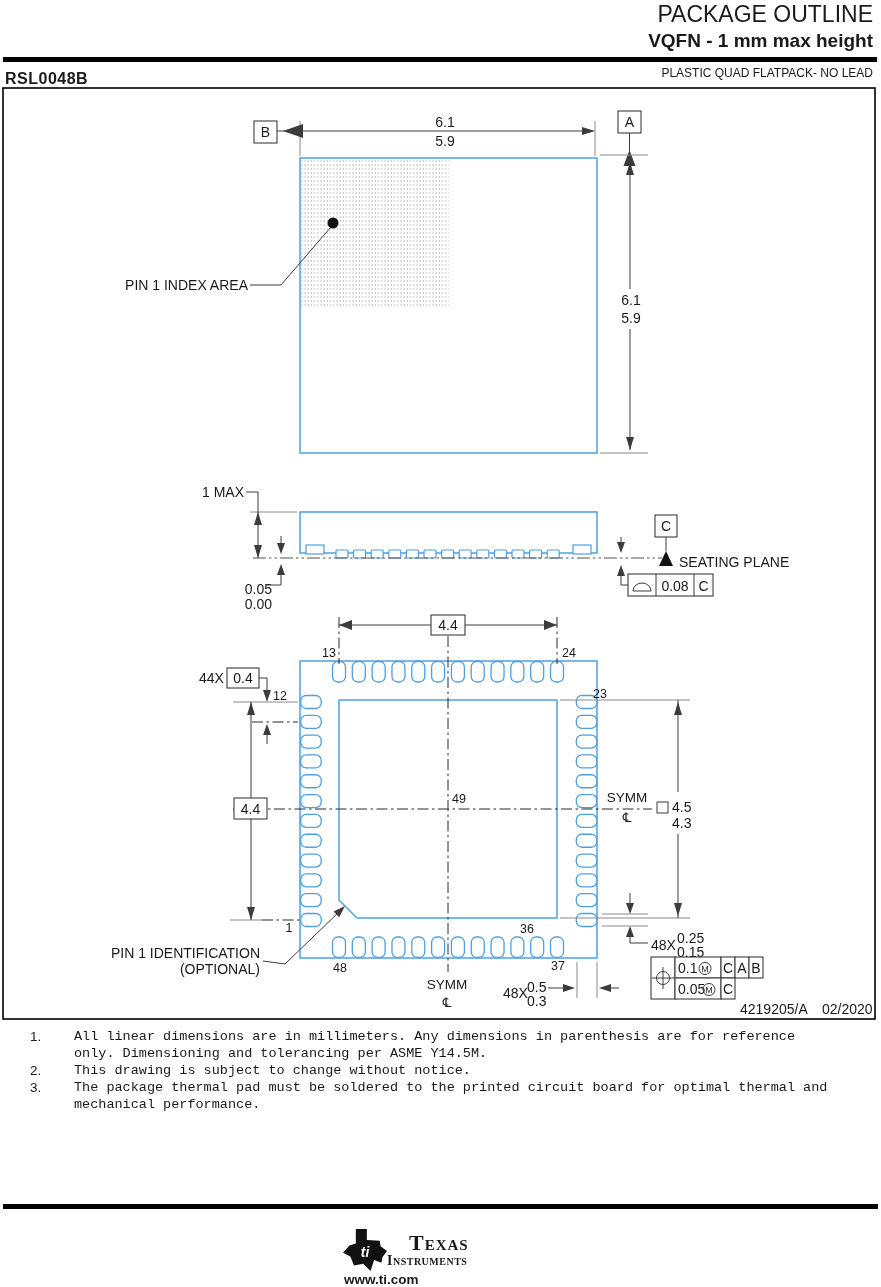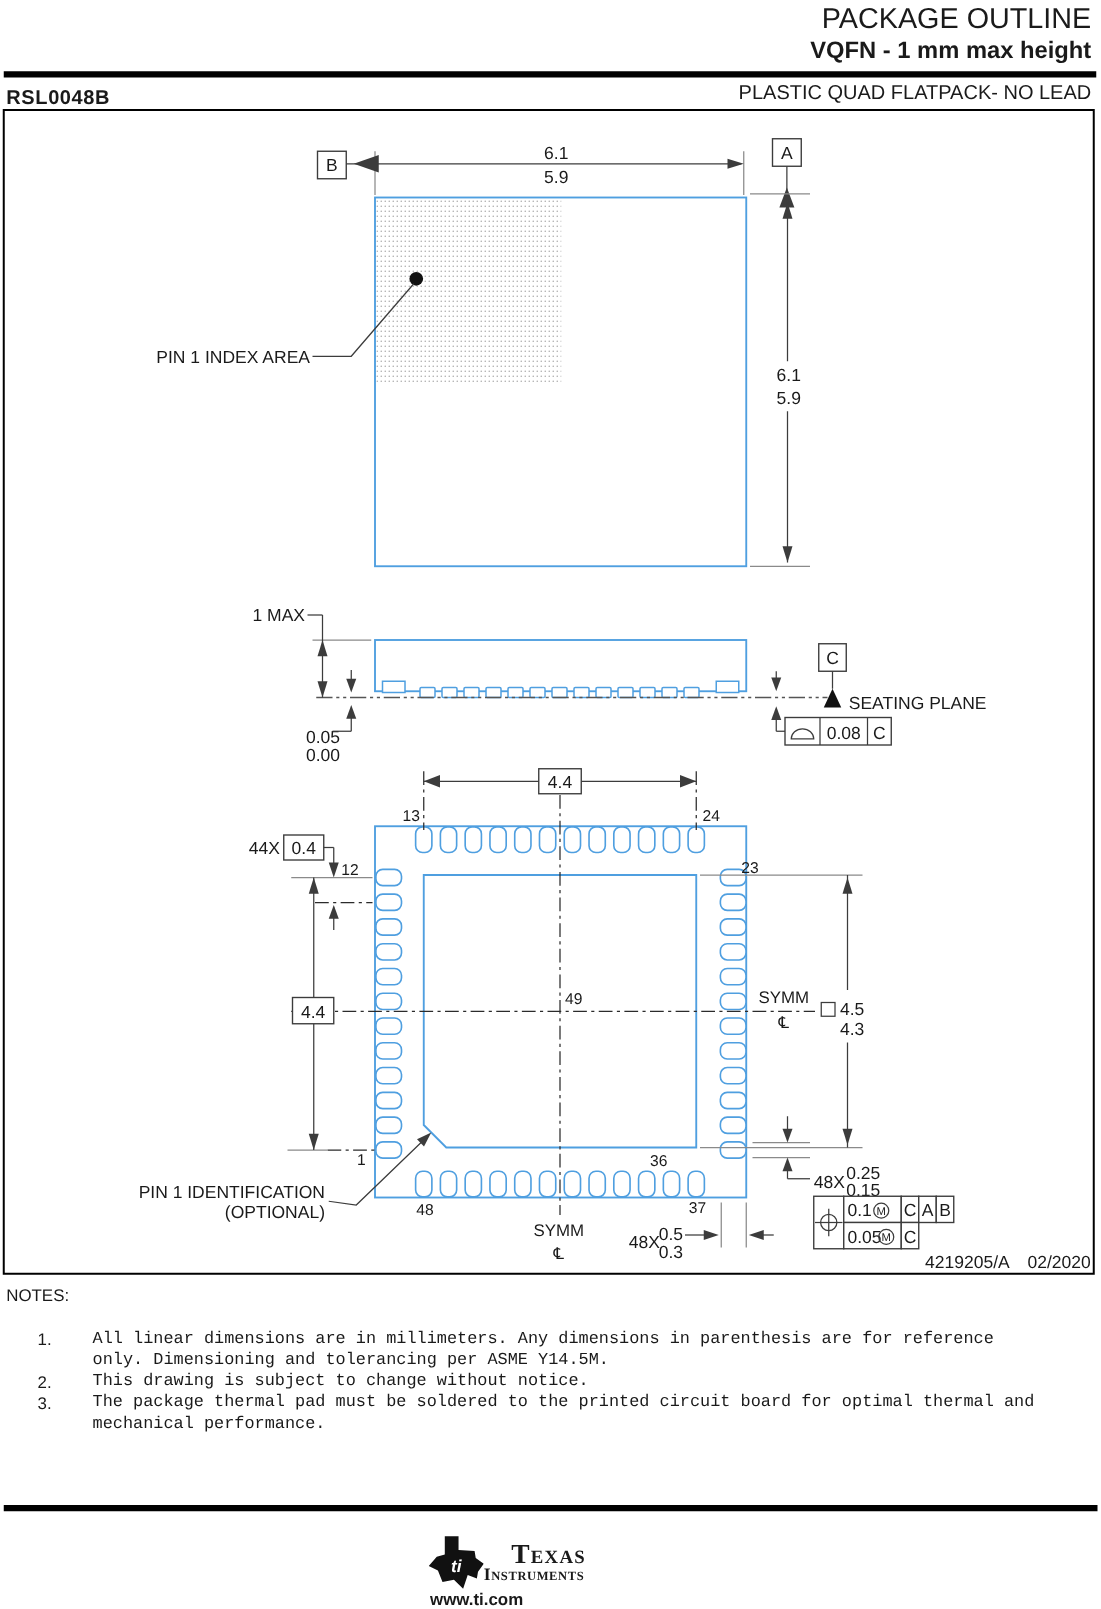--- a/index.html
+++ b/index.html
@@ -2,21 +2,21 @@
 <html><head>
 <meta charset="utf-8">
 <style>
   html,body{margin:0;padding:0;background:#fff;}
   body{width:881px;height:1287px;position:relative;font-family:"Liberation Sans",sans-serif;color:#1a1a1a;}
   .abs{position:absolute;}
   .hdr-part{left:5px;top:30px;font-size:16px;font-weight:bold;letter-spacing:.5px;margin-top:40px;}
   .hdr-title{right:8px;top:1px;font-size:23px;font-weight:normal;text-align:right;}
   .hdr-sub{right:8px;top:30px;font-size:19px;font-weight:bold;text-align:center;}
   .hdr-rule{left:3px;right:4px;top:57px;height:4.5px;background:#000;}
-  .hdr-pkg{right:8px;top:66px;font-size:16px;text-align:right;}
+  .hdr-pkg{right:8px;top:66px;font-size:12px;text-align:right;}
   svg text{fill:#1a1a1a;font-family:"Liberation Sans",sans-serif;}
   .dim{font-size:14px;}
   .pin{font-size:12.5px;}
   .sm{font-size:13.5px;}
   .cl{font-family:"DejaVu Sans",sans-serif;font-size:13px;}
   .blue{stroke:#4f9fe0;fill:none;stroke-width:1.5;}
   .thin{stroke:#3c3c3c;stroke-width:1;fill:none;}
   .gray{stroke:#8a8a8a;stroke-width:1;fill:none;}
   .ah{fill:#3c3c3c;stroke:none;}
   .box{fill:#fff;stroke:#3c3c3c;stroke-width:1.1;}
@@ -299,21 +299,20 @@
       <text x="709" y="993" text-anchor="middle" style="font-size:9px">M</text>
       <text x="728" y="994" text-anchor="middle" class="dim">C</text>
     </g>
 
     <text x="740" y="1014" class="dim">4219205/A</text>
     <text x="822" y="1014" class="dim">02/2020</text>
   </g>
 </svg>
 
 <div class="abs notes">
-  <div class="hd">NOTES:</div>
   <div class="nrow">
     <span class="nnum">1.</span>
     <span class="ntxt">All linear dimensions are in millimeters. Any dimensions in parenthesis are for reference only. Dimensioning and tolerancing per ASME Y14.5M.</span>
   </div>
   <div class="nrow">
     <span class="nnum">2.</span>
     <span class="ntxt">This drawing is subject to change without notice.</span>
   </div>
   <div class="nrow">
     <span class="nnum">3.</span>

